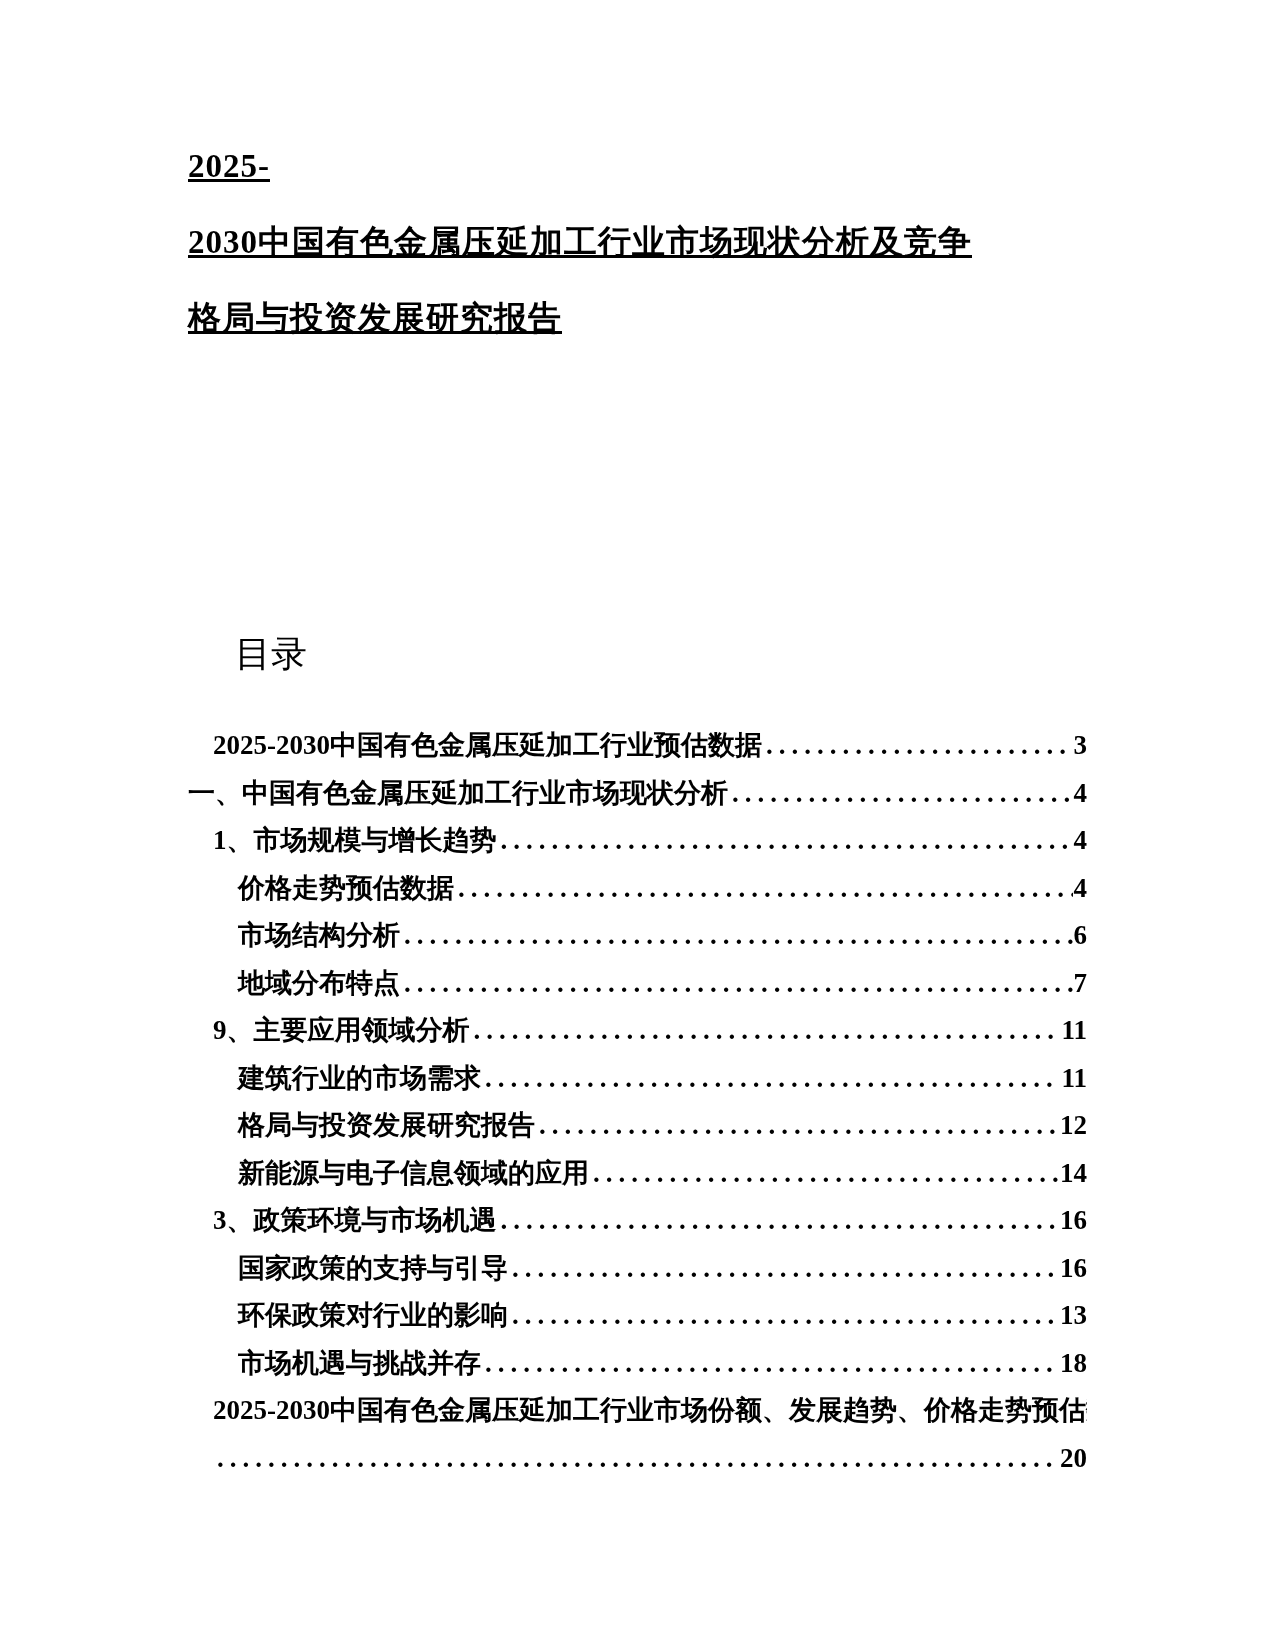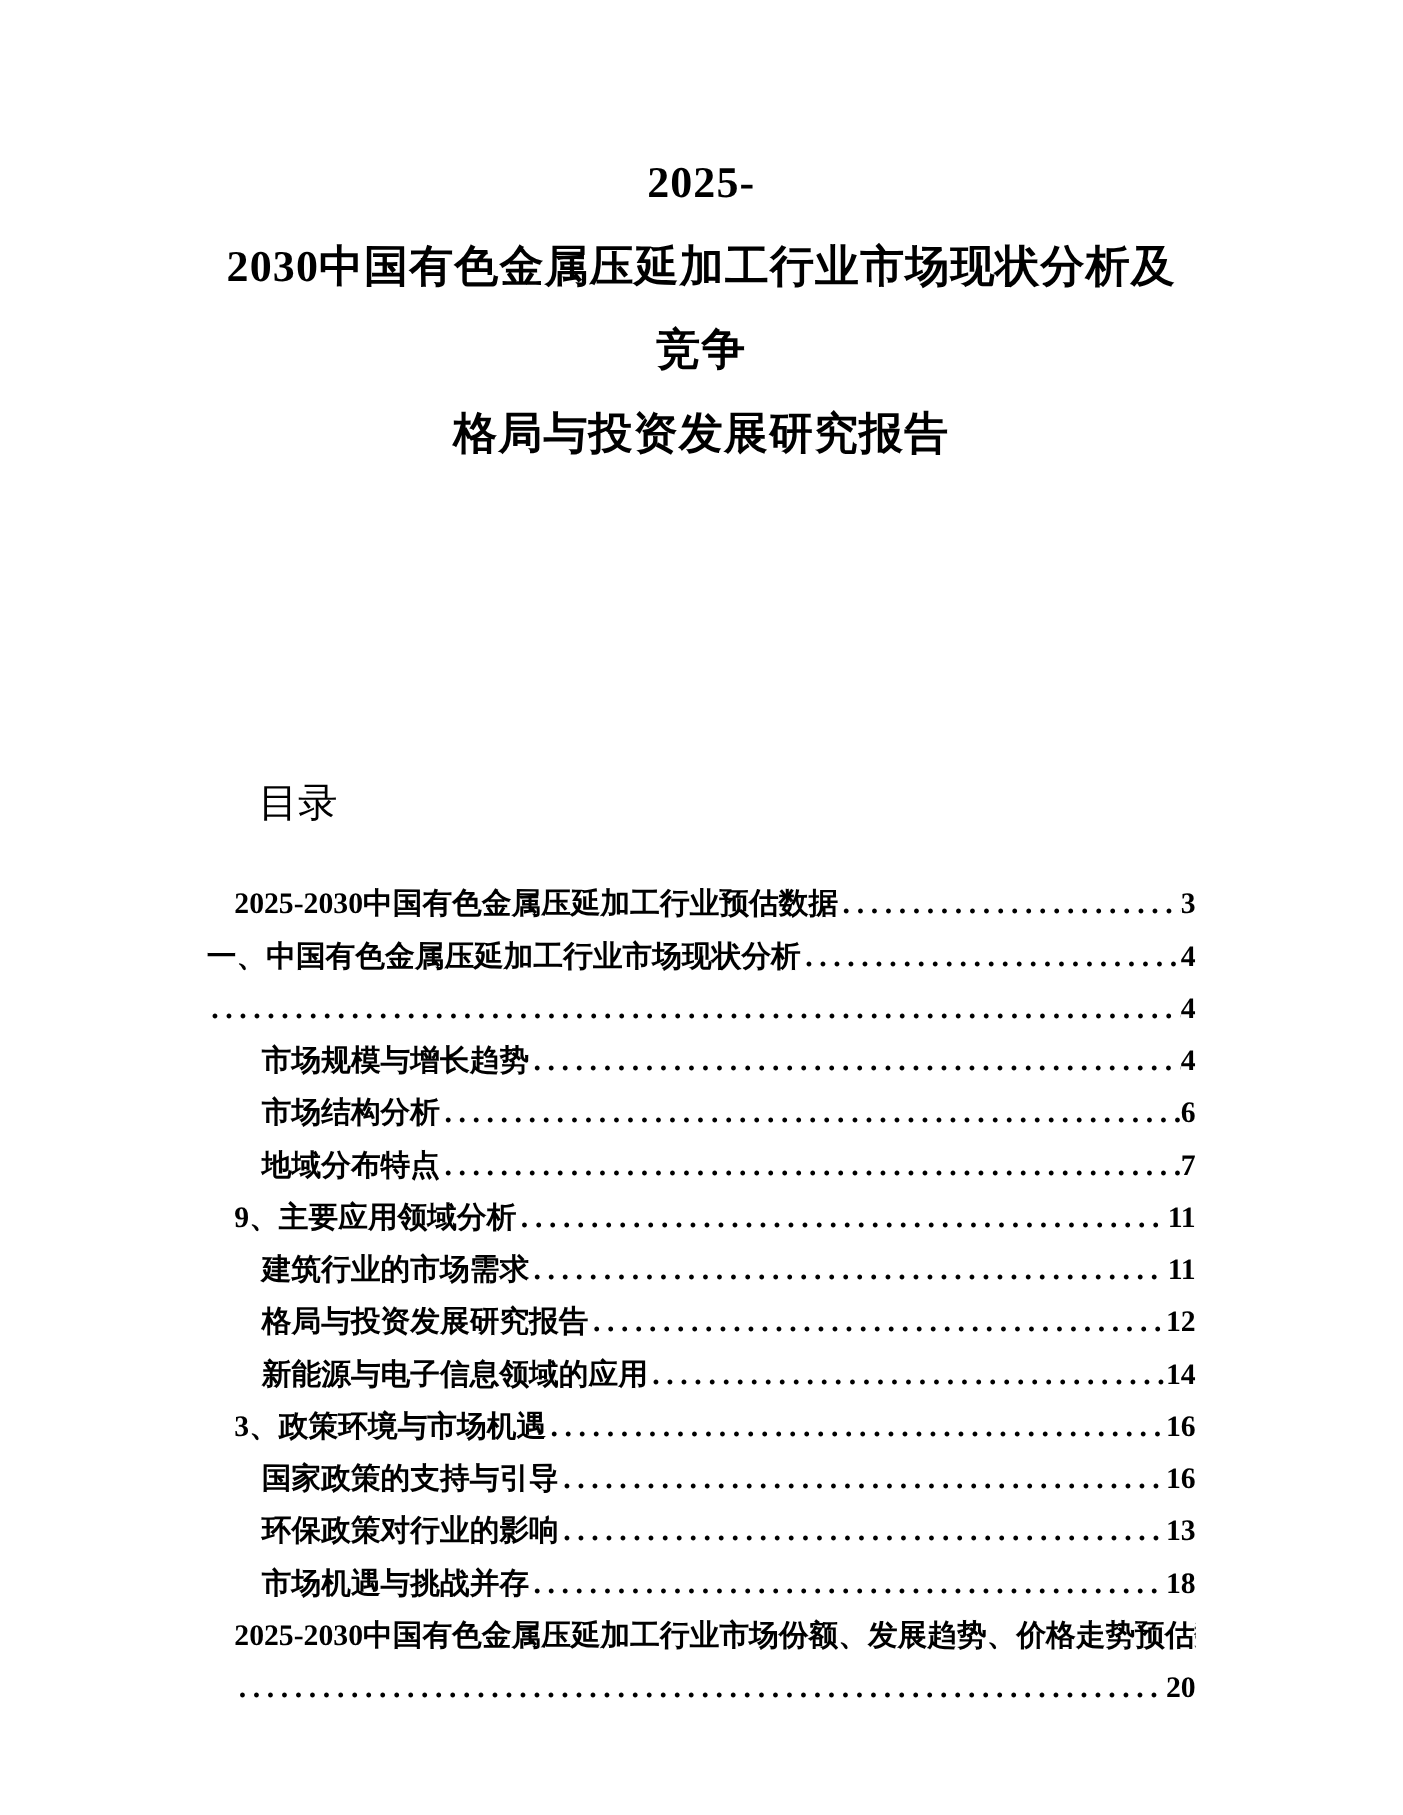--- a/index.html
+++ b/index.html
@@ -14,25 +14,26 @@
     margin: 0 auto;
     background: #ffffff;
     color: #000000;
     box-sizing: border-box;
     padding: 0 188px;
     overflow: hidden;
     font-family: "Liberation Serif", "DejaVu Serif", serif;
   }
   .title-block {
     margin-top: 128px;
-    text-align: center;
-    font-size: 40px;
+    text-align: left;
+    font-size: 33px;
     font-weight: bold;
     line-height: 76px;
     letter-spacing: 1px;
+    text-decoration: underline;
   }
   .toc-heading {
     margin-top: 274px;
     margin-left: 47px;
     font-size: 36px;
     font-weight: normal;
     line-height: 48px;
   }
   .toc-list {
     margin-top: 44px;
@@ -83,25 +84,26 @@
       <span class="toc-label indent-1">2025-2030中国有色金属压延加工行业预估数据</span>
       <span class="dot-leader">........................................................................................................................................................................................................</span>
       <span class="page-number">3</span>
     </div>
       <div class="toc-row">
       <span class="toc-label indent-0">一、中国有色金属压延加工行业市场现状分析</span>
       <span class="dot-leader">........................................................................................................................................................................................................</span>
       <span class="page-number">4</span>
     </div>
       <div class="toc-row">
+      <span class="toc-label indent-1">1、市场规模与增长趋势</span>
       <span class="dot-leader">........................................................................................................................................................................................................</span>
       <span class="page-number">4</span>
     </div>
       <div class="toc-row">
-      <span class="toc-label indent-2">市场规模与增长趋势</span>
+      <span class="toc-label indent-2">价格走势预估数据</span>
       <span class="dot-leader">........................................................................................................................................................................................................</span>
       <span class="page-number">4</span>
     </div>
       <div class="toc-row">
       <span class="toc-label indent-2">市场结构分析</span>
       <span class="dot-leader">........................................................................................................................................................................................................</span>
       <span class="page-number">6</span>
     </div>
       <div class="toc-row">
       <span class="toc-label indent-2">地域分布特点</span>

